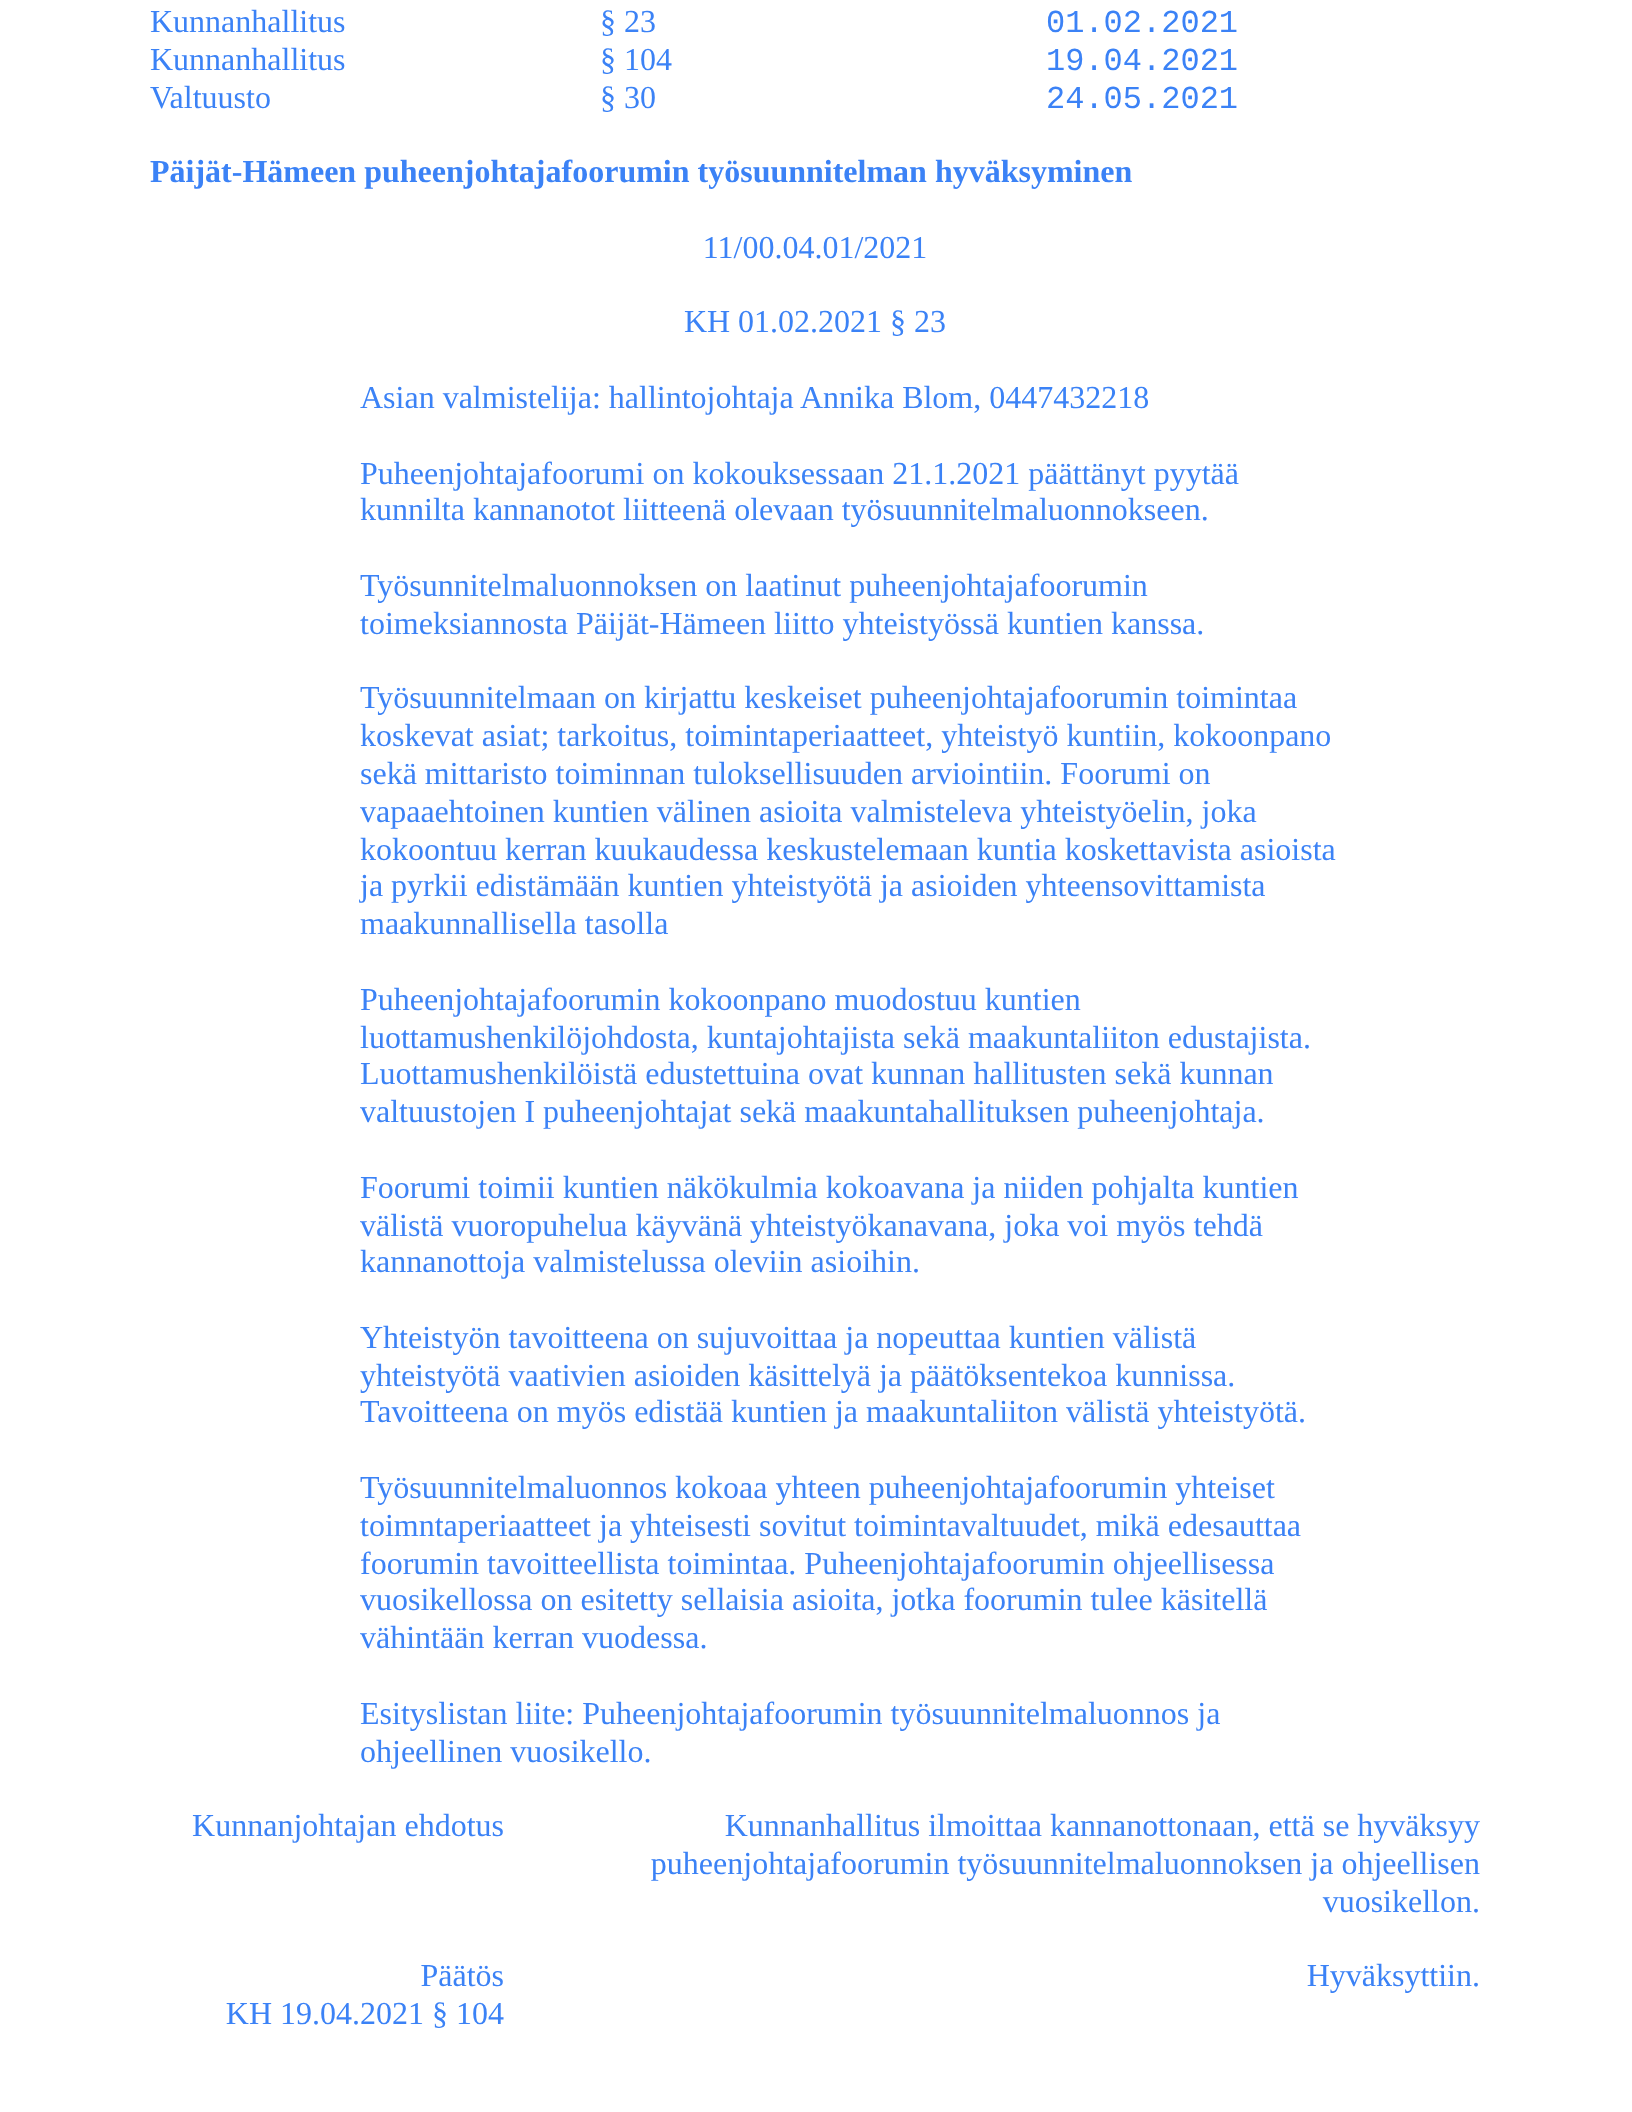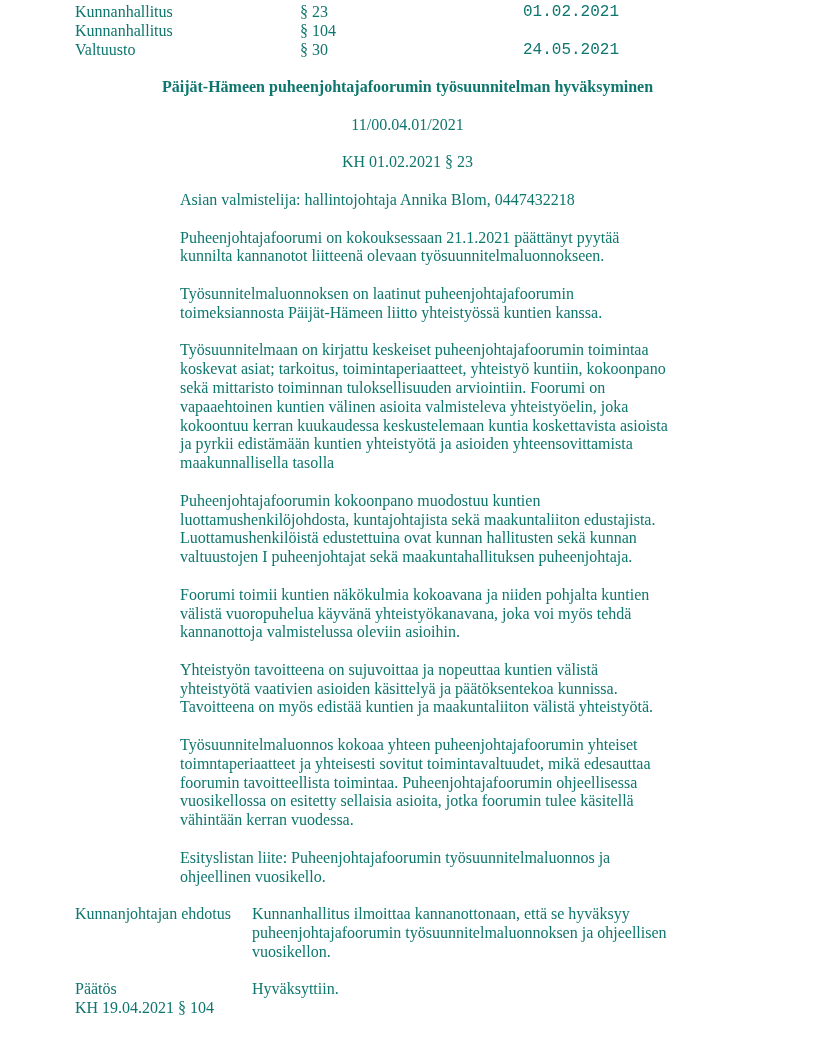--- a/index.html
+++ b/index.html
@@ -8,59 +8,59 @@
     padding: 0;
     background: #ffffff;
   }
   .page {
     position: relative;
     width: 816px;
     height: 1056px;
     box-sizing: border-box;
     padding: 3px 76px 0 75px;
     background: #ffffff;
-    color: #0f766e;
+    color: #3b82f6;
     font-family: "Liberation Serif", "DejaVu Serif", serif;
     font-size: 16px;
     line-height: 18.8px;
     overflow: hidden;
   }
   
   .meta-table { width: 100%; }
   .meta-row { display: flex; }
   .meta-col-organ  { width: 225px; flex: 0 0 auto; }
   .meta-col-section{ width: 223px; flex: 0 0 auto; }
   .meta-col-date   { flex: 1 1 auto; font-family: Liberation Mono, monospace; }
 
   .doc-title {
     margin: 18.8px 0 0 0;
     font-size: 16px;
     line-height: 18.8px;
     font-weight: bold;
-    text-align: center;
   }
   .case-number, .section-ref {
     margin: 18.8px 0 0 0;
     text-align: center;
   }
 
   
   .body-text {
     margin-left: 105px;
     width: 489px;
   }
   .para {
     margin: 18.8px 0 0 0;
   }
 
   
   .labelled-row {
     display: flex;
     margin-top: 18.8px;
     align-items: flex-start;
+    text-align: right;
   }
   .row-label {
     width: 177px;
     flex: 0 0 auto;
   }
   .row-text {
     flex: 1 1 auto;
     width: 489px;
     margin: 0;
   }
@@ -72,20 +72,21 @@
 
   <div class="meta-table">
     <div class="meta-row">
       <span class="meta-col-organ">Kunnanhallitus</span>
       <span class="meta-col-section">§ 23</span>
       <span class="meta-col-date">01.02.2021</span>
     </div>
     <div class="meta-row">
       <span class="meta-col-organ">Kunnanhallitus</span>
       <span class="meta-col-section">§ 104</span>
+      <span class="meta-col-date">19.04.2021</span>
     </div>
     <div class="meta-row">
       <span class="meta-col-organ">Valtuusto</span>
       <span class="meta-col-section">§ 30</span>
       <span class="meta-col-date">24.05.2021</span>
     </div>
   </div>
 
   <h1 class="doc-title">Päijät-Hämeen puheenjohtajafoorumin työsuunnitelman hyväksyminen</h1>
 

